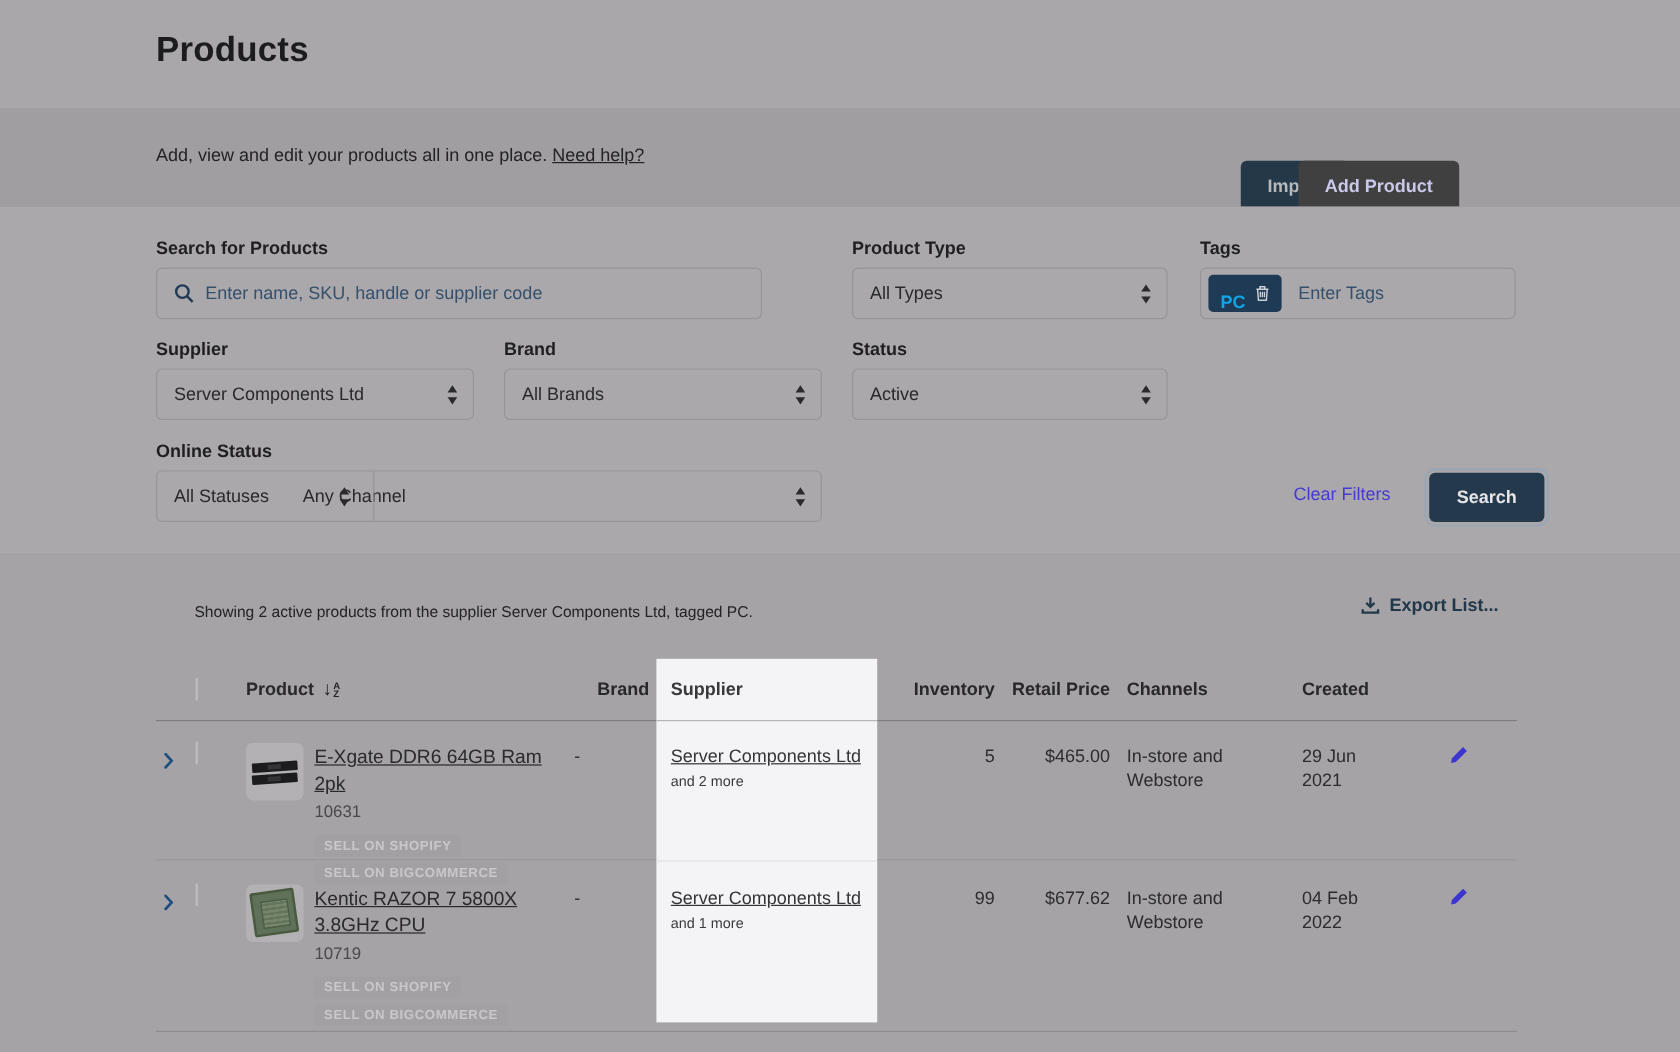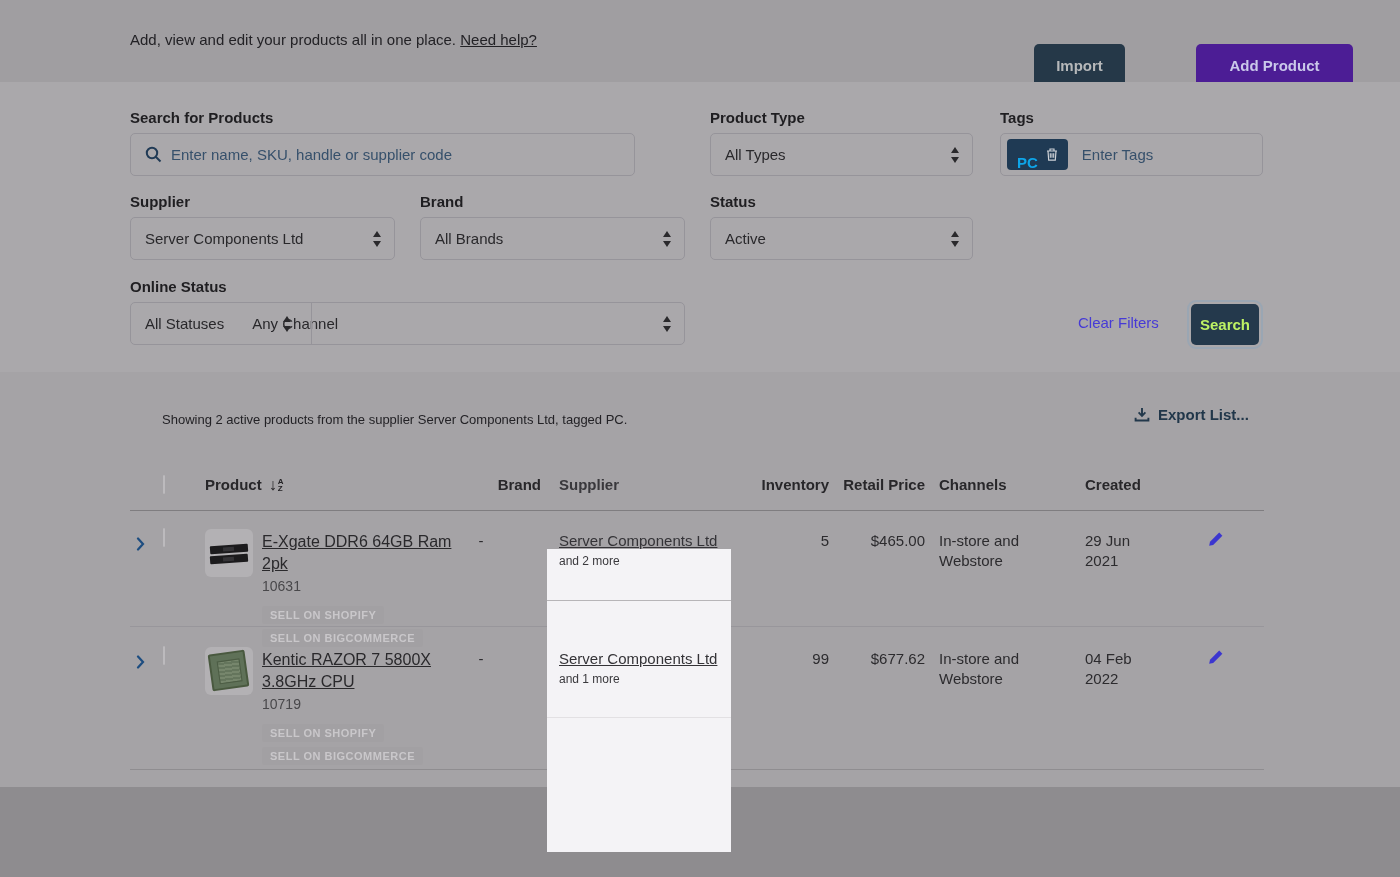--- a/index.html
+++ b/index.html
@@ -15,42 +15,42 @@
   .band-results { height:415px; background:#a5a3a6; position:relative; }
 
   .page-title { position:absolute; left:130px; top:26px; font-size:29px; font-weight:700; color:#1c1b1e; letter-spacing:.2px; }
 
   .help-text { position:absolute; left:130px; top:31px; font-size:15px; color:#232226; }
   .help-link { text-decoration:underline; cursor:pointer; color:#232226; }
 
   .btn { display:flex; align-items:center; justify-content:center; font-size:15px; font-weight:700;
          border-radius:5px; cursor:pointer; position:absolute; top:20px; height:43px;margin-top:24px; }
   .btn-import { left:1034px; width:91px; background:#253848; color:#b6b8ba; }
-  .btn-add    { left:1196px; width:157px; background:#4c1d95; color:#cac8ea; }
+  .btn-add    { left:1082px; width:134px; background:#404040; color:#cac8ea; }
 
   
   .flabel { position:absolute; font-size:15px; font-weight:700; color:#1f1e21; }
   .ffield { position:absolute; height:43px; border:1px solid #96949a; border-radius:5px; display:flex; align-items:center; }
   .ffield .val { font-size:15px; color:#29282b; padding-left:14px; }
   .arrows { position:absolute; right:13px; top:50%; transform:translateY(-50%); display:flex; flex-direction:column; gap:4px; }
   .arr-up   { width:0; height:0; border-left:4.5px solid transparent; border-right:4.5px solid transparent; border-bottom:6px solid #2a292c; }
   .arr-down { width:0; height:0; border-left:4.5px solid transparent; border-right:4.5px solid transparent; border-top:6px solid #2a292c; }
 
   .search-input, .tags-input { border:none; outline:none; background:transparent; font-family:"Liberation Sans", sans-serif;
     font-size:15px; color:#2b4158; flex:1; min-width:40px; }
   .search-input::placeholder, .tags-input::placeholder { color:#36506b; opacity:1; }
 
   .tag-chip { display:flex; align-items:center; gap:8px; background:#1f3a54; border-radius:4px; height:31px;
     padding:0 10px; margin-left:6px; cursor:pointer; }
   .tag-chip .chip-label { color:#0ea5e9; font-size:15px; font-weight:700;margin-top:16px; }
 
   .joined-divider { position:absolute; left:180px; top:0; bottom:0; width:1px; background:#96949a; }
 
   .clear-filters { position:absolute; left:1078px; top:232px; font-size:15px; color:#463ad6; cursor:pointer; }
-  .btn-search { position:absolute; left:1191px; top:222px; width:68px; height:41px; background:#24394c; color:#bef264;
+  .btn-search { position:absolute; left:1191px; top:222px; width:96px; height:41px; background:#24394c; color:#e5e5e5;
     font-size:15px; font-weight:700; border-radius:5px; display:flex; align-items:center; justify-content:center;
     outline:2px solid #9aa6b3; outline-offset:2px; cursor:pointer; }
 
   
   .summary { position:absolute; left:130px; top:40px; font-size:13px; color:#232226;margin-left:32px; }
   .export { position:absolute; top:34px; left:1134px; display:flex; align-items:center; gap:8px; cursor:pointer;
     font-size:15px; font-weight:700; color:#21374a; }
 
   .spotlight { position:absolute; left:547px; top:549px; width:184px; height:303px; background:#f4f3f6; z-index:2; }
   .spotlight::before { content:""; position:absolute; left:0; right:0; top:51px; height:1px; background:#b7b5b8; }
@@ -113,20 +113,23 @@
   .cpu { position:absolute; left:5px; top:5px; width:37px; height:37px; transform:rotate(-8deg);
     background:#5f7158; border:2px solid #49593f; border-radius:2px; }
   .cpu::after { content:""; position:absolute; left:6px; top:6px; width:21px; height:21px;
     background:repeating-linear-gradient(0deg,#76866c 0 2px,#64755c 2px 4px); border:1px solid #4c5c44; }
 </style>
 </head>
 <body>
 
 <div class="page">
 
+  <div class="band-top">
+    <div class="page-title">Products</div>
+  </div>
 
   <div class="band-help">
     <div class="help-text"><span>Add, view and edit your products all in one place. </span><span class="help-link">Need help?</span></div>
     <div class="btn btn-import">Import</div>
     <div class="btn btn-add">Add Product</div>
   </div>
 
   <div class="band-filters">
 
     <div class="flabel" style="left:130px; top:27px;">Search for Products</div>

